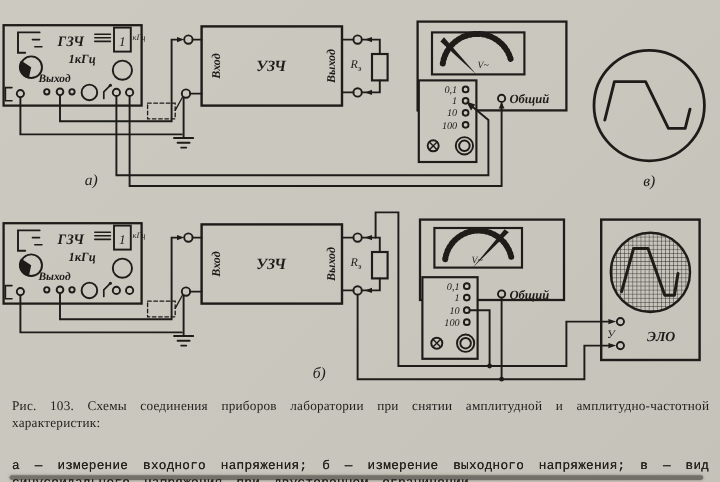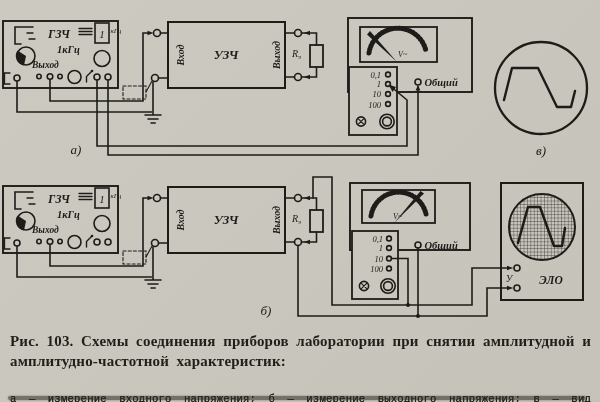--- a/index.html
+++ b/index.html
@@ -4,21 +4,21 @@
 <style>
   html,body{margin:0;padding:0}
   body{
     width:600px;height:402px;position:relative;overflow:hidden;
     background:linear-gradient(135deg,#ccc9c1 0%,#c9c6be 55%,#c5c2ba 100%);
     font-family:"Liberation Serif", serif;
   }
   .stage{position:absolute;left:0;top:0;width:600px;height:330px}
   .caption{position:absolute;left:10px;right:9px;top:332px;color:#201f1a}
   .cap-title{
-    margin:0;font-size:15px;line-height:1.3;font-weight:bold;
+    margin:0;font-size:11px;line-height:1.3;font-weight:normal;
     text-align:justify;word-spacing:3.5px;letter-spacing:.2px;
   }
   .cap-sub{
     margin:21px 0 0;font-size:10.6px;line-height:1.35;color:#23221c;
     text-align:justify;word-spacing:5px;letter-spacing:.2px;
     text-shadow:0 0 .5px #23221c;
     font-family:Liberation Mono, monospace;
   }
   .scan-bar{
     position:absolute;left:8px;right:14px;top:396px;height:4px;

